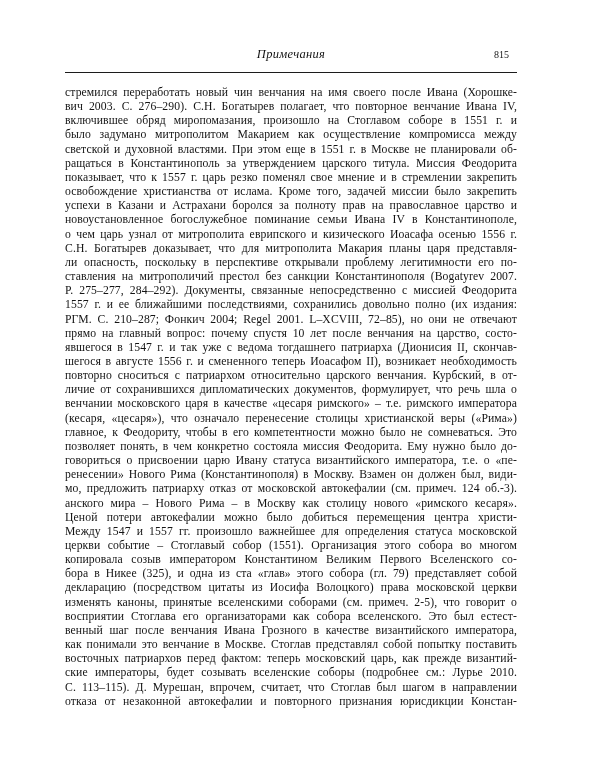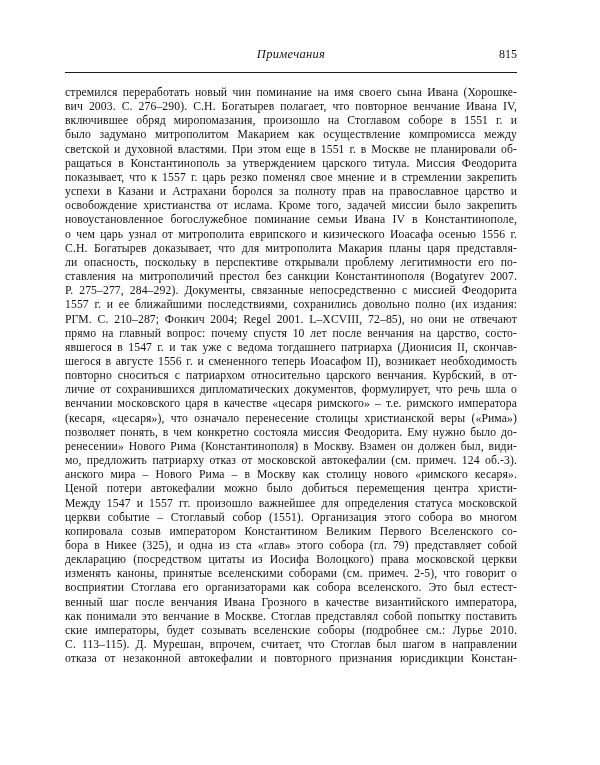--- a/index.html
+++ b/index.html
@@ -28,24 +28,24 @@
     line-height: 15px;
   }
   .running-title {
     display: block;
     text-align: center;
     font-style: italic;
     letter-spacing: 0.3px;
   }
   .page-number {
     position: absolute;
-    right: 0;
+    right: 8px;
     bottom: 0;
     font-style: normal;
-    font-size: 12px;
+    font-size: 10px;
   }
   .rule {
     margin-top: 10px;
     border-top: 1.7px solid #1c1c1c;
     height: 0;
   }
   .body-text {
     margin-top: 13px;
   }
   .line {
@@ -66,57 +66,60 @@
   <div class="content">
 
     <div class="header">
       <span class="running-title">Примечания</span>
       <span class="page-number">815</span>
     </div>
 
     <div class="rule"></div>
 
     <div class="body-text">
-        <div class="line">стремился переработать новый чин поминание на имя своего сына Ивана (Хорошке-</div>
+        <div class="line">стремился переработать новый чин венчания на имя своего после Ивана (Хорошке-</div>
         <div class="line">вич 2003. С. 276–290). С.Н. Богатырев полагает, что повторное венчание Ивана IV,</div>
         <div class="line">включившее обряд миропомазания, произошло на Стоглавом соборе в 1551 г. и</div>
         <div class="line">было задумано митрополитом Макарием как осуществление компромисса между</div>
         <div class="line">светской и духовной властями. При этом еще в 1551 г. в Москве не планировали об-</div>
         <div class="line">ращаться в Константинополь за утверждением царского титула. Миссия Феодорита</div>
         <div class="line">показывает, что к 1557 г. царь резко поменял свое мнение и в стремлении закрепить</div>
+        <div class="line">освобождение христианства от ислама. Кроме того, задачей миссии было закрепить</div>
         <div class="line">успехи в Казани и Астрахани боролся за полноту прав на православное царство и</div>
-        <div class="line">освобождение христианства от ислама. Кроме того, задачей миссии было закрепить</div>
         <div class="line">новоустановленное богослужебное поминание семьи Ивана IV в Константинополе,</div>
         <div class="line">о чем царь узнал от митрополита еврипского и кизического Иоасафа осенью 1556 г.</div>
         <div class="line">С.Н. Богатырев доказывает, что для митрополита Макария планы царя представля-</div>
         <div class="line">ли опасность, поскольку в перспективе открывали проблему легитимности его по-</div>
         <div class="line">ставления на митрополичий престол без санкции Константинополя (Bogatyrev 2007.</div>
         <div class="line">Р. 275–277, 284–292). Документы, связанные непосредственно с миссией Феодорита</div>
         <div class="line">1557 г. и ее ближайшими последствиями, сохранились довольно полно (их издания:</div>
         <div class="line">РГМ. С. 210–287; Фонкич 2004; Regel 2001. L–XCVIII, 72–85), но они не отвечают</div>
         <div class="line">прямо на главный вопрос: почему спустя 10 лет после венчания на царство, состо-</div>
         <div class="line">явшегося в 1547 г. и так уже с ведома тогдашнего патриарха (Дионисия II, скончав-</div>
         <div class="line">шегося в августе 1556 г. и смененного теперь Иоасафом II), возникает необходимость</div>
         <div class="line">повторно сноситься с патриархом относительно царского венчания. Курбский, в от-</div>
         <div class="line">личие от сохранившихся дипломатических документов, формулирует, что речь шла о</div>
         <div class="line">венчании московского царя в качестве «цесаря римского» – т.е. римского императора</div>
         <div class="line">(кесаря, «цесаря»), что означало перенесение столицы христианской веры («Рима»)</div>
+        <div class="line">главное, к Феодориту, чтобы в его компетентности можно было не сомневаться. Это</div>
         <div class="line">позволяет понять, в чем конкретно состояла миссия Феодорита. Ему нужно было до-</div>
+        <div class="line">говориться о присвоении царю Ивану статуса византийского императора, т.е. о «пе-</div>
         <div class="line">ренесении» Нового Рима (Константинополя) в Москву. Взамен он должен был, види-</div>
         <div class="line">мо, предложить патриарху отказ от московской автокефалии (см. примеч. 124 об.-3).</div>
         <div class="line">анского мира – Нового Рима – в Москву как столицу нового «римского кесаря».</div>
         <div class="line">Ценой потери автокефалии можно было добиться перемещения центра христи-</div>
         <div class="line">Между 1547 и 1557 гг. произошло важнейшее для определения статуса московской</div>
         <div class="line">церкви событие – Стоглавый собор (1551). Организация этого собора во многом</div>
         <div class="line">копировала созыв императором Константином Великим Первого Вселенского со-</div>
         <div class="line">бора в Никее (325), и одна из ста «глав» этого собора (гл. 79) представляет собой</div>
         <div class="line">декларацию (посредством цитаты из Иосифа Волоцкого) права московской церкви</div>
         <div class="line">изменять каноны, принятые вселенскими соборами (см. примеч. 2-5), что говорит о</div>
         <div class="line">восприятии Стоглава его организаторами как собора вселенского. Это был естест-</div>
         <div class="line">венный шаг после венчания Ивана Грозного в качестве византийского императора,</div>
         <div class="line">как понимали это венчание в Москве. Стоглав представлял собой попытку поставить</div>
+        <div class="line">восточных патриархов перед фактом: теперь московский царь, как прежде византий-</div>
         <div class="line">ские императоры, будет созывать вселенские соборы (подробнее см.: Лурье 2010.</div>
         <div class="line">С. 113–115). Д. Мурешан, впрочем, считает, что Стоглав был шагом в направлении</div>
         <div class="line">отказа от незаконной автокефалии и повторного признания юрисдикции Констан-</div>
       </div>
 
   </div>
 </div>
 
 </body></html>

